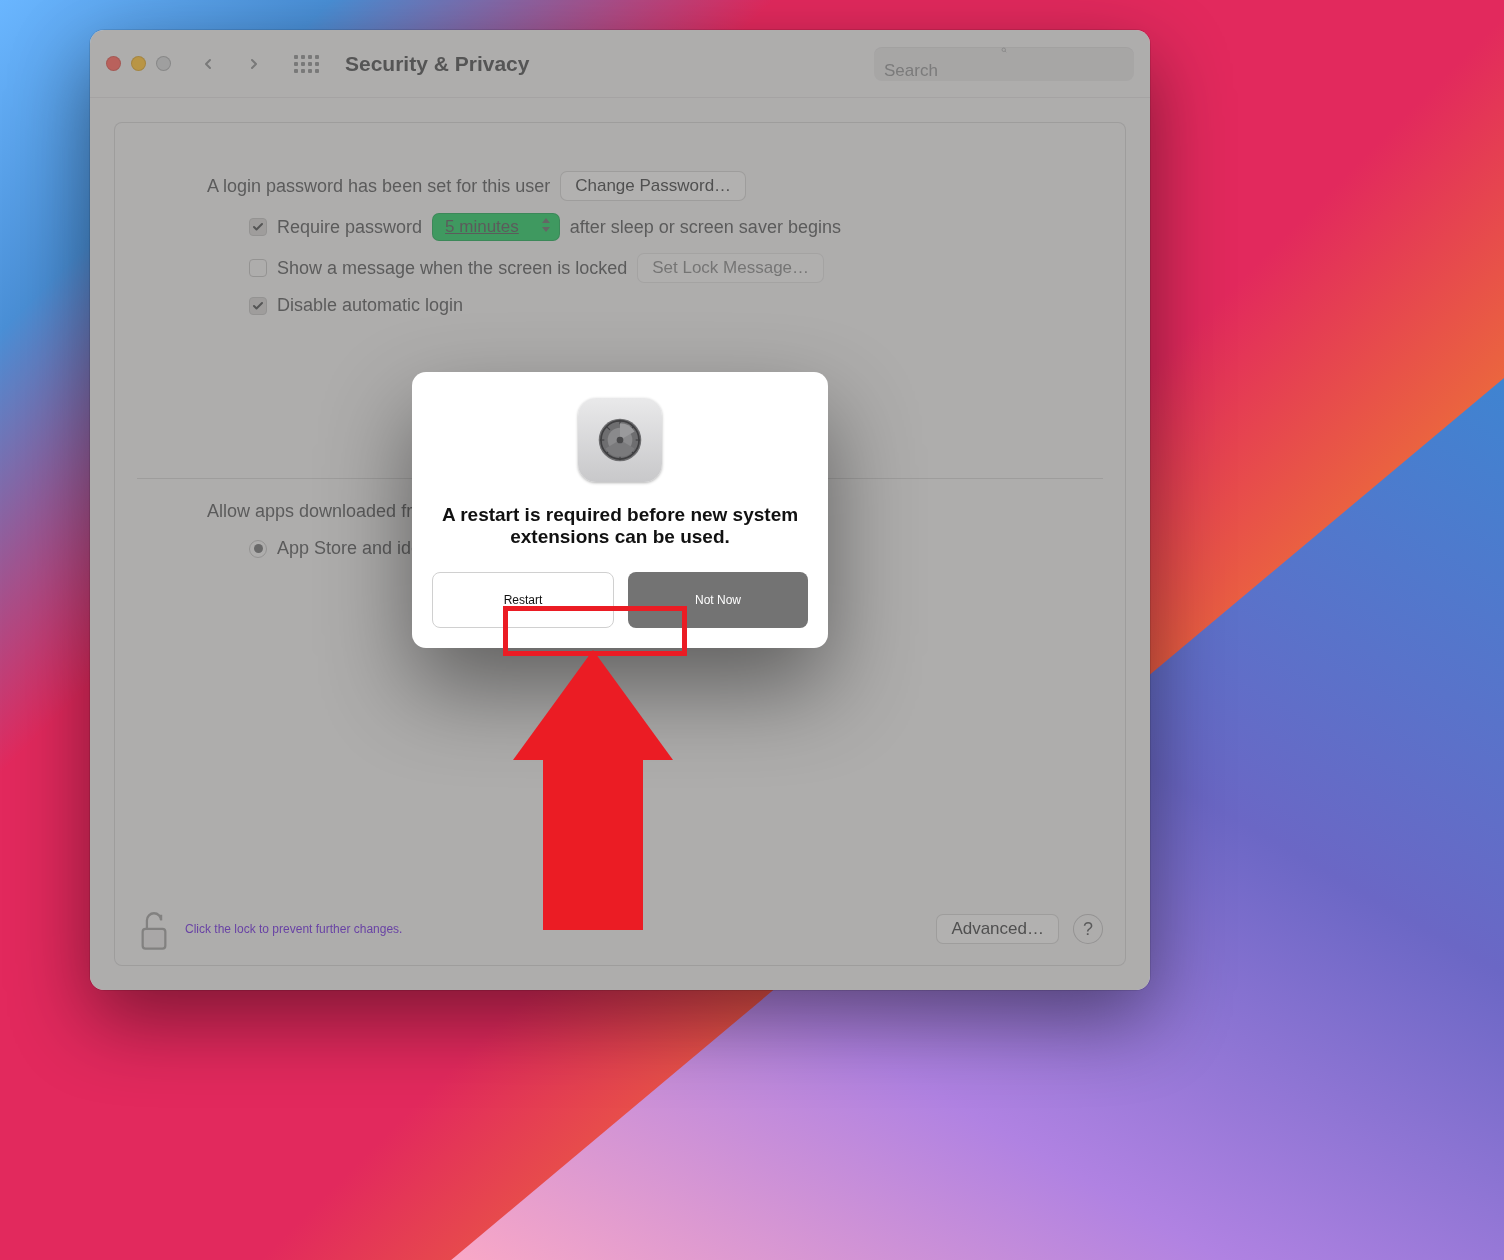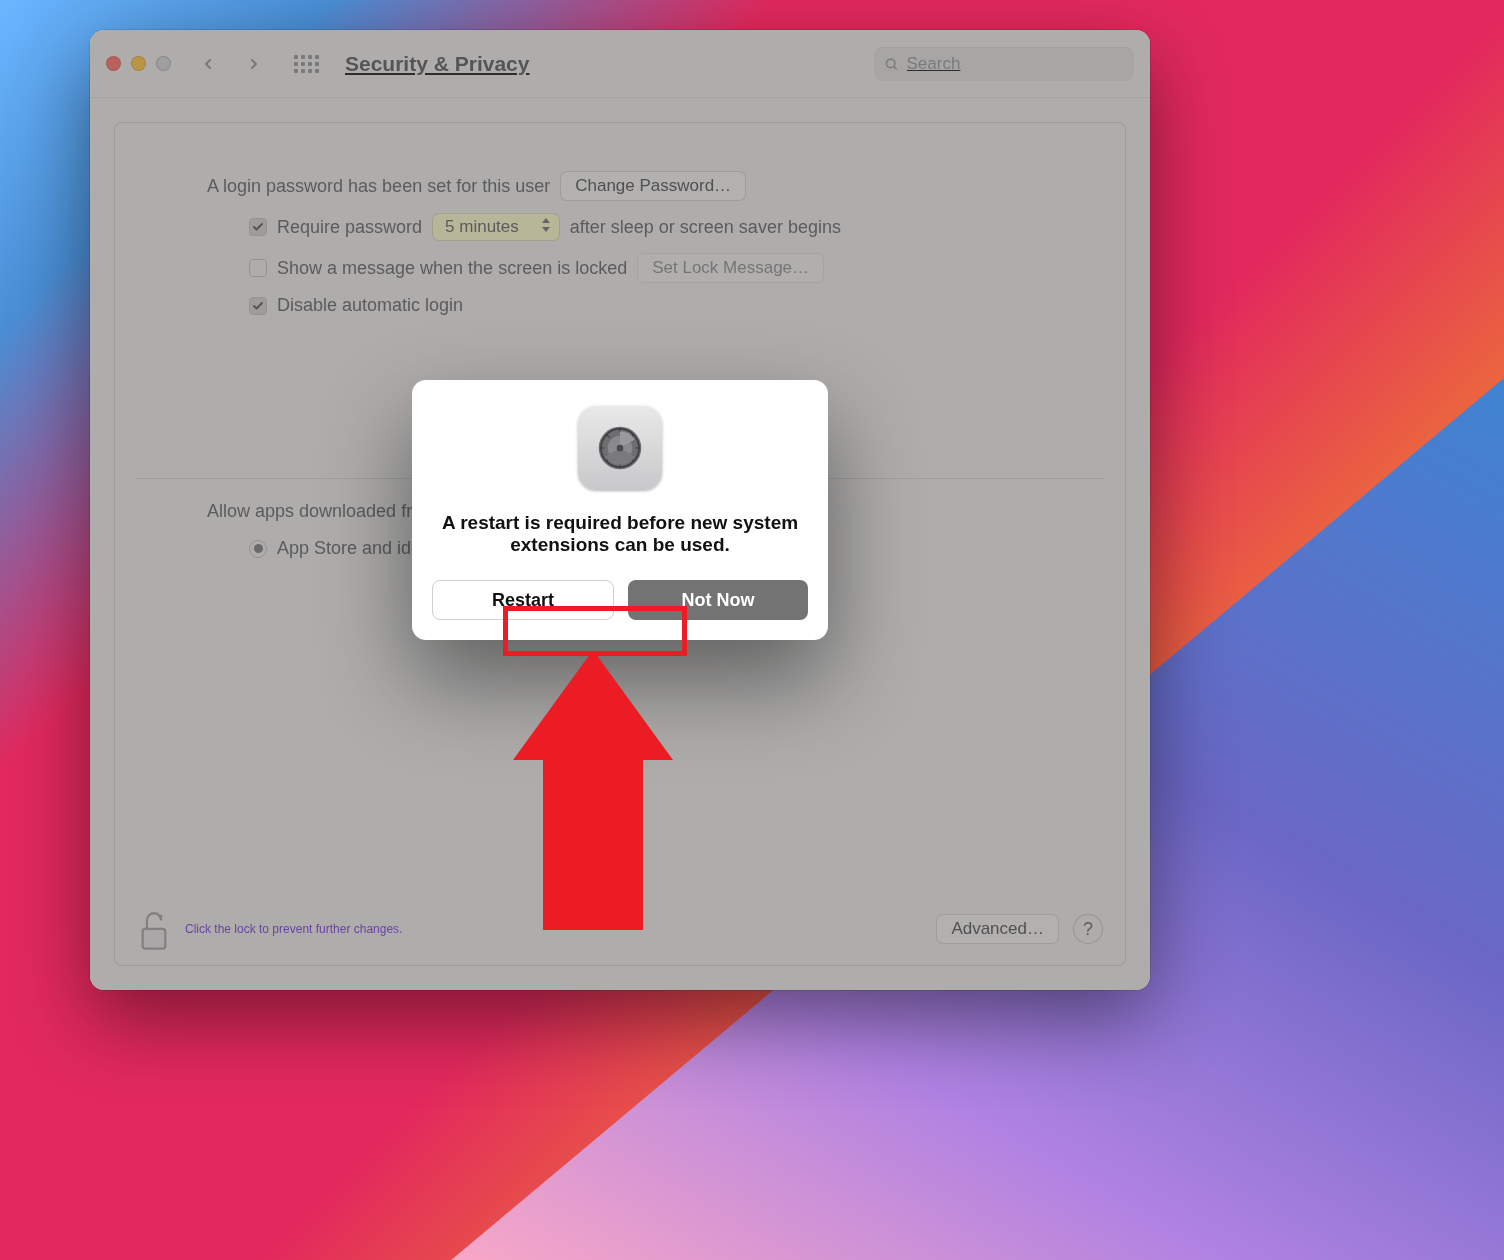--- a/index.html
+++ b/index.html
@@ -31,39 +31,39 @@
   }
 
   
   .toolbar {
     height: 68px;
     padding: 0 16px;
     display: flex;
     align-items: center;
     gap: 12px;
     border-bottom: 1px solid rgba(0,0,0,0.07);
-    text-decoration: underline;
   }
   .traffic { display: flex; gap: 10px; padding-right: 8px; }
   .dot { width: 15px; height: 15px; border-radius: 50%; }
   .dot.red    { background: #ff5f56; box-shadow: inset 0 0 0 1px rgba(0,0,0,0.15); }
   .dot.yellow { background: #ffbd2d; box-shadow: inset 0 0 0 1px rgba(0,0,0,0.15); }
   .dot.green  { background: #cfcfcf; box-shadow: inset 0 0 0 1px rgba(0,0,0,0.2); }
   .navbtn { width: 34px; height: 34px; display: flex; align-items: center; justify-content: center; border-radius: 6px; color: #8a8a8a; }
   .navbtn svg { width: 16px; height: 16px; }
   .gridbtn { width: 34px; height: 34px; display: grid; grid-template-columns: repeat(4,4px); grid-template-rows: repeat(3,4px); gap: 3px; align-content: center; justify-content: center; margin: 0 6px; }
   .gridbtn span { background: #8a8a8a; border-radius: 1px; }
   .wintitle { font-size: 21px; font-weight: 700; color: #4a4a4a; margin-left: 4px; flex: 0 0 auto; }
   .spacer { flex: 1; }
   .search {
     display: flex; align-items: center;
     width: 260px; height: 34px;
     background: #dedcdb; border-radius: 8px;
     padding: 0 10px; gap: 8px;
     box-shadow: inset 0 1px 0 rgba(0,0,0,0.04);
+    flex-direction: column;
   }
   .search svg { width: 16px; height: 16px; color: #8e8e8e; }
   .search input { border: none; background: transparent; outline: none; font-size: 17px; color: #4a4a4a; width: 100%; }
   .search input::placeholder { color: #8e8e8e; }
 
   
   .content-wrap { padding: 24px; height: calc(100% - 68px); }
   .content {
     height: 100%;
     background: #ebe9e8;
@@ -89,24 +89,24 @@
     display: inline-flex; align-items: center;
     border: 1px solid rgba(0,0,0,0.15);
     background: #f2f0ee;
     border-radius: 7px;
     padding: 4px 14px;
     font-size: 17px; color: #404040;
   }
   .select {
     display: inline-flex; align-items: center; gap: 22px;
     border: 1px solid rgba(0,0,0,0.15);
-    background: #fef9c3;
+    background: #22c55e;
     border-radius: 7px;
     padding: 3px 8px 3px 12px;
-    font-size: 17px; color: #555;
+    font-size: 17px; color: #555; text-decoration: underline;
   }
   .select .updown svg { width: 10px; height: 14px; color: #666; }
 
   .checkbox { width: 18px; height: 18px; border-radius: 4px; border: 1px solid #bcbab8; display: inline-flex; align-items: center; justify-content: center; }
   .checkbox.checked { background: #cfcdcb; }
   .checkbox.checked svg { width: 12px; height: 12px; color: #4a4a4a; }
 
   .divider { height: 1px; background: rgba(0,0,0,0.12); margin: 150px 0 22px; }
 
   .radio { width: 18px; height: 18px; border-radius: 50%; border: 1px solid #bcbab8; display: inline-flex; align-items: center; justify-content: center; }
@@ -141,22 +141,22 @@
     width: 84px; height: 84px; margin: 0 auto 22px;
     border-radius: 18px;
     background: linear-gradient(#e9e9ea, #c8c8ca);
     box-shadow: 0 1px 3px rgba(0,0,0,0.3);
     display: flex; align-items: center; justify-content: center;
   }
   .modal-icon svg { width: 56px; height: 56px; }
   .modal-msg { font-size: 19px; font-weight: 700; color: #111; padding: 0 8px; }
   .modal-btns { display: flex; gap: 14px; margin-top: 24px; }
   .modal-btn {
-    flex: 1; height: 40px; border-radius: 8px;
-    font-size: 18px; font-weight: 700;
+    flex: 1; height: 56px; border-radius: 8px;
+    font-size: 12px; font-weight: 400;
     display: flex; align-items: center; justify-content: center;
   }
   .modal-btn.secondary { background: #fff; color: #111; border: 1px solid #d0d0d0; }
   .modal-btn.primary { background: #737373; color: #fff; border: none; }
 
   
   .hl-outline {
     position: absolute;
     border: 5px solid #eb1c24;
     pointer-events: none;

